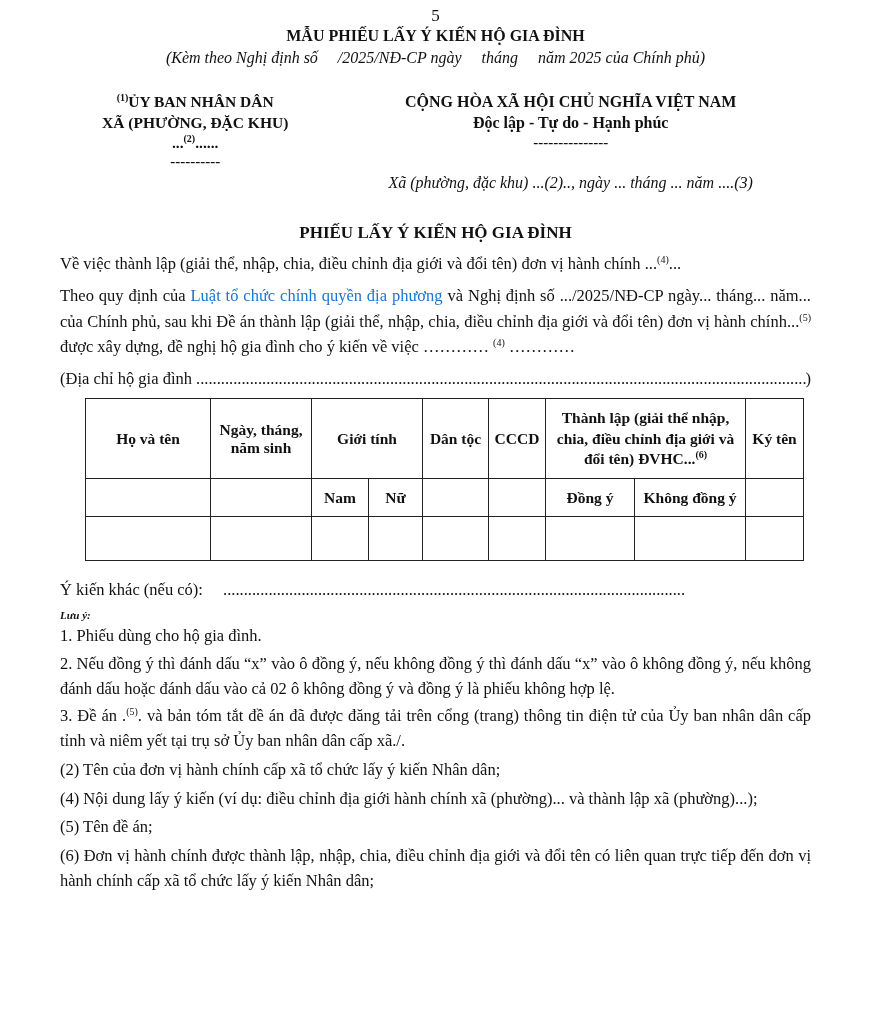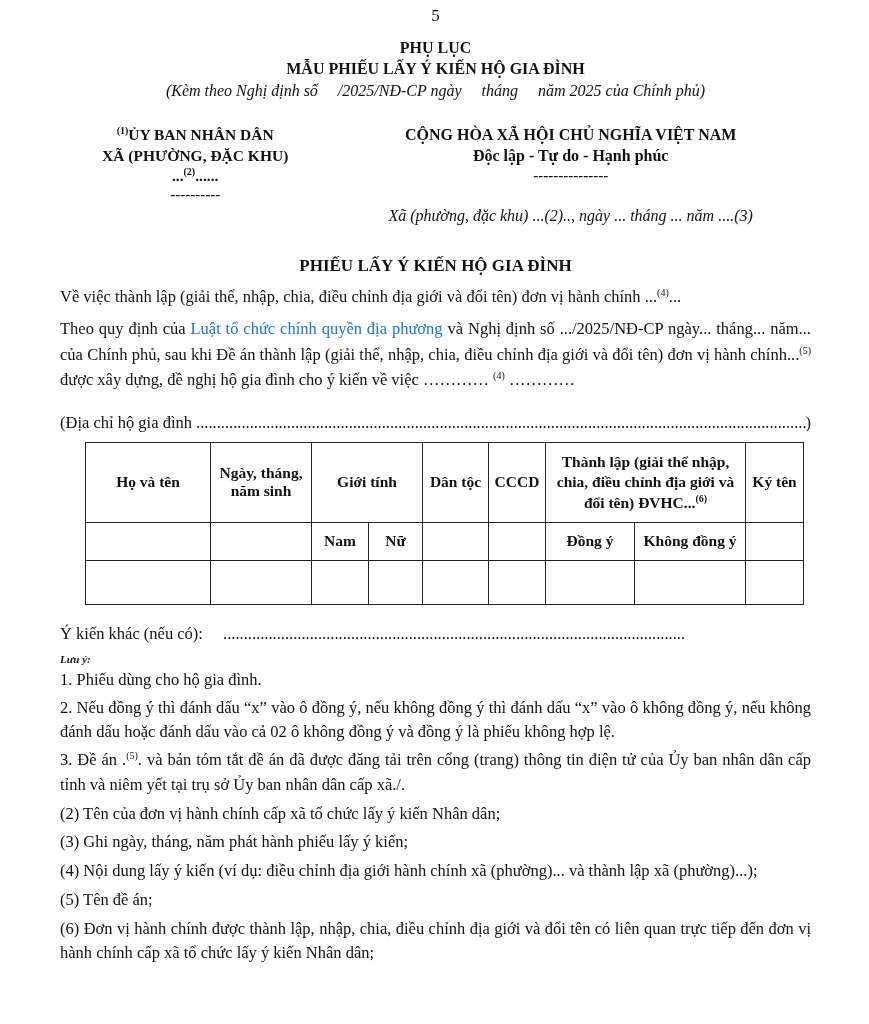--- a/index.html
+++ b/index.html
@@ -27,21 +27,21 @@
   .lh-right .country { font-weight:bold; font-size:16px; line-height:1.3; }
   .lh-right .motto   { font-weight:bold; font-size:16px; line-height:1.3; }
   .date-line { margin-top:24px; font-style:italic; font-size:16px; }
 
   .form-title    { margin-top:31px; text-align:center; font-weight:bold; font-size:17px; }
   .form-subtitle { margin-top:11px; font-weight:normal; font-size:16.5px; }
 
   .para { margin:9px 0 0 0; text-align:justify; line-height:1.53; }
   .link { text-decoration:none; cursor:pointer; }
 
-  .dotline { display:flex; margin-top:21px; align-items:baseline; }
+  .dotline { display:flex; margin-top:10px; align-items:baseline; }
   .dotline .prefix { white-space:pre; }
   .dots { overflow:hidden; white-space:nowrap; }
   .dots.fill  { flex:1 1 auto; }
   .dots.fixed { flex:0 0 462px; }
 
   table.opinion-table {
     border-collapse:collapse; table-layout:fixed;
     width:718px; margin:9px 0 0 25px;
   }
   table.opinion-table th, table.opinion-table td {
@@ -60,21 +60,20 @@
   .note { margin:3px 0 0 0; line-height:1.5; text-align:justify; }
   .footnote { margin:4px 0 0 0; line-height:1.5; text-align:justify; }
 </style>
 </head>
 <body>
 
 <div class="page">
 
   <div class="page-number">5</div>
 
-  <div class="appendix-heading">PHỤ LỤC</div>
   <div class="appendix-title">MẪU PHIẾU LẤY Ý KIẾN HỘ GIA ĐÌNH</div>
   <div class="attachment-note">(Kèm theo Nghị định số&nbsp;&nbsp;&nbsp;&nbsp;&nbsp;/2025/NĐ-CP ngày&nbsp;&nbsp;&nbsp;&nbsp;&nbsp;tháng&nbsp;&nbsp;&nbsp;&nbsp;&nbsp;năm 2025 của Chính phủ)</div>
 
   <div class="letterhead">
     <div class="lh-left">
       <div class="org"><sup>(1)</sup><span>ỦY BAN NHÂN DÂN</span></div>
       <div class="org">XÃ (PHƯỜNG, ĐẶC KHU)</div>
       <div class="dots-row"><span>...</span><sup>(2)</sup><span>......</span></div>
       <div class="lh-divider">----------</div>
     </div>
@@ -149,18 +148,17 @@
     <span class="dots fixed"><span>........................................................................................................................................</span></span>
   </div>
 
   <div class="note-label">Lưu ý:</div>
 
   <p class="note">1. Phiếu dùng cho hộ gia đình.</p>
   <p class="note">2. Nếu đồng ý thì đánh dấu “x” vào ô đồng ý, nếu không đồng ý thì đánh dấu “x” vào ô không đồng ý, nếu không đánh dấu hoặc đánh dấu vào cả 02 ô không đồng ý và đồng ý là phiếu không hợp lệ.</p>
   <p class="note"><span>3. Đề án .</span><sup>(5)</sup><span>. và bản tóm tắt đề án đã được đăng tải trên cổng (trang) thông tin điện tử của Ủy ban nhân dân cấp tỉnh và niêm yết tại trụ sở Ủy ban nhân dân cấp xã./.</span></p>
 
   <p class="footnote">(2) Tên của đơn vị hành chính cấp xã tổ chức lấy ý kiến Nhân dân;</p>
-  <p class="footnote">(3) Ghi ngày, tháng, năm phát hành phiếu lấy ý kiến;</p>
   <p class="footnote">(4) Nội dung lấy ý kiến (ví dụ: điều chỉnh địa giới hành chính xã (phường)... và thành lập xã (phường)...);</p>
   <p class="footnote">(5) Tên đề án;</p>
   <p class="footnote">(6) Đơn vị hành chính được thành lập, nhập, chia, điều chỉnh địa giới và đổi tên có liên quan trực tiếp đến đơn vị hành chính cấp xã tổ chức lấy ý kiến Nhân dân;</p>
 
 </div>
 
 </body></html>

